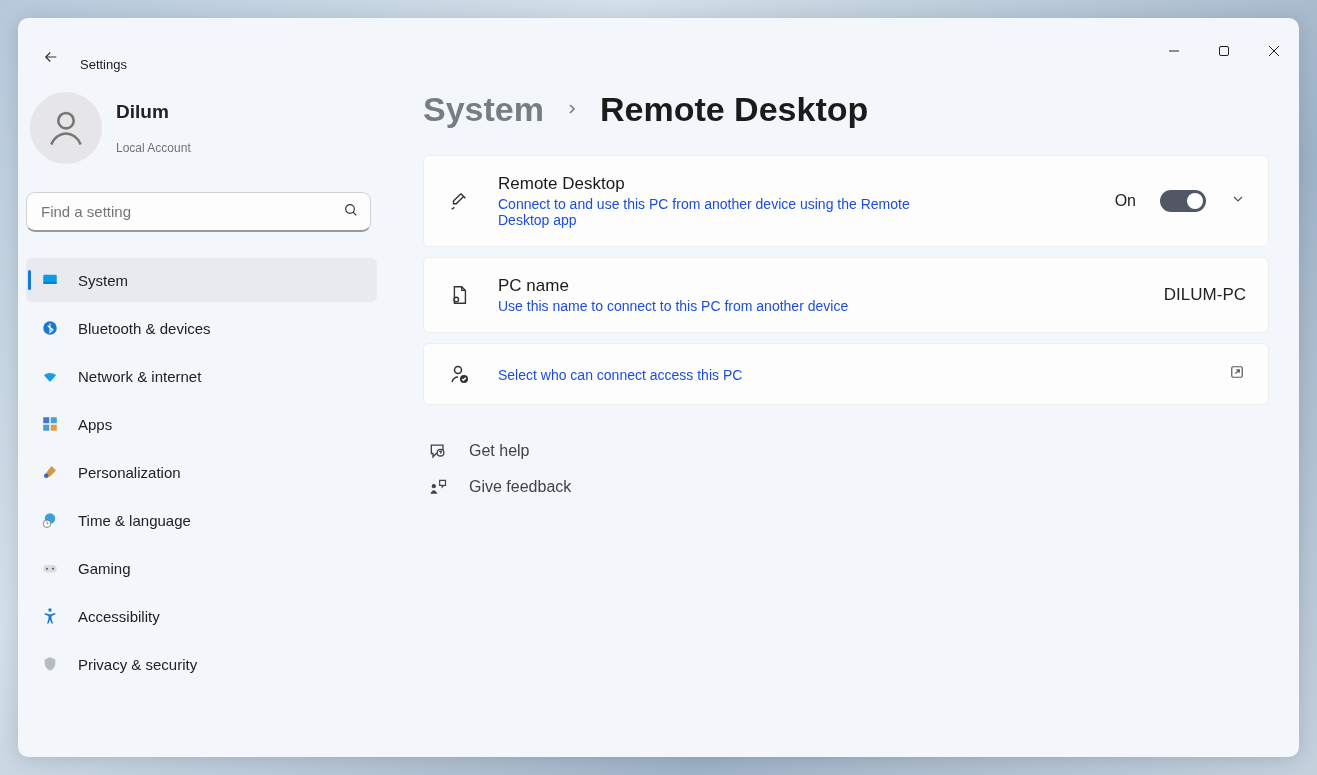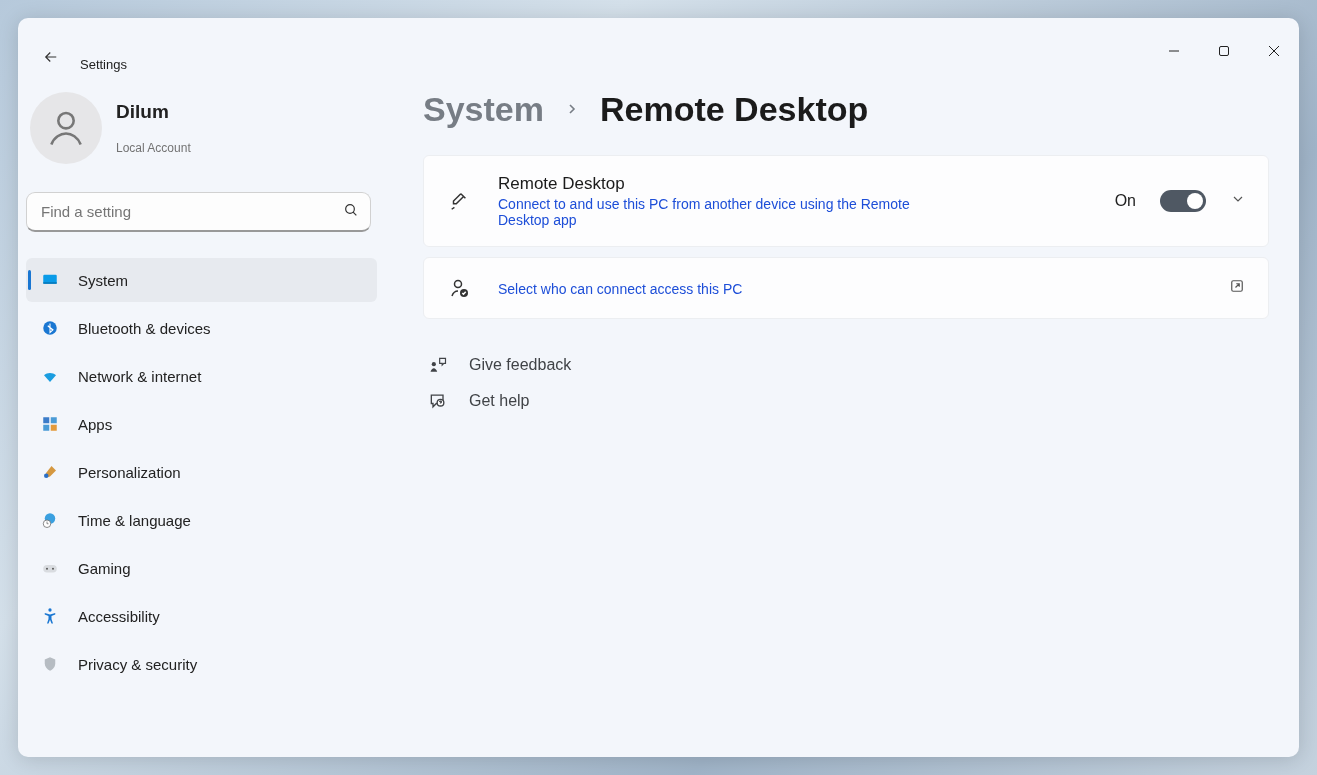--- a/index.html
+++ b/index.html
@@ -325,20 +325,36 @@
           <span>On</span>
           <div class="toggle"></div>
           <span class="chev">
             <svg width="16" height="16" viewBox="0 0 24 24" fill="none" stroke="currentColor" stroke-width="1.8">
                 <path d="M6 9l6 6 6-6"></path>
               </svg>
           </span>
         </div>
       </div>
 
+      <div class="card">
+        <div class="card-icon">
+          <svg width="22" height="22" viewBox="0 0 24 24" fill="none" stroke="currentColor" stroke-width="1.5">
+              <path d="M7 3h8l4 4v14H7z"></path>
+              <path d="M15 3v4h4"></path>
+              <circle cx="9" cy="17" r="2.5"></circle>
+            </svg>
+        </div>
+        <div class="card-body">
+          <div class="card-title">PC name</div>
+          <div class="card-sub" style="max-width:none">Use this name to connect to this PC from another device</div>
+        </div>
+        <div class="card-tail">
+          <span class="pc-name-value">DILUM-PC</span>
+        </div>
+      </div>
 
       <div class="card">
         <div class="card-icon">
           <svg width="24" height="24" viewBox="0 0 24 24" fill="none" stroke="currentColor" stroke-width="1.5">
               <circle cx="11" cy="8" r="3.5"></circle>
               <path d="M5 20c1-3 3.5-5 6-5"></path>
               <circle cx="17" cy="17" r="4" fill="currentColor" stroke="none"></circle>
               <path d="M15.3 17l1.2 1.2 2.2-2.4" stroke="#fff" stroke-width="1.6"></path>
             </svg>
         </div>
@@ -351,34 +367,34 @@
                 <rect x="5" y="5" width="14" height="14" rx="2"></rect>
                 <path d="M10 14l5-5M11 9h4v4"></path>
               </svg>
           </span>
         </div>
       </div>
 
       <div class="footer-links">
         <div class="footer-link">
           <span class="fl-icon">
+            <svg width="20" height="20" viewBox="0 0 24 24" fill="none" stroke="currentColor" stroke-width="1.6">
+                <path d="M4 5h14v10H10l-4 4v-4H4z"></path>
+                <circle cx="15" cy="14" r="4" fill="#fff" stroke="currentColor"></circle>
+                <path d="M13.8 13.2c.3-.8 1-1.2 1.6-1 .6.2.9.9.4 1.5-.4.5-.9.6-.9 1.3"></path>
+              </svg>
+          </span>
+          <span>Get help</span>
+        </div>
+        <div class="footer-link">
+          <span class="fl-icon">
             <svg width="20" height="20" viewBox="0 0 24 24" fill="currentColor">
                 <path d="M14 4h7v6h-2l-2 2v-2h-3z" fill="none" stroke="currentColor" stroke-width="1.4"></path>
                 <circle cx="7" cy="11" r="2.5"></circle>
                 <path d="M3 20c.8-2.5 2.5-4 4-4s3.2 1.5 4 4z"></path>
               </svg>
           </span>
           <span>Give feedback</span>
         </div>
-        <div class="footer-link">
-          <span class="fl-icon">
-            <svg width="20" height="20" viewBox="0 0 24 24" fill="none" stroke="currentColor" stroke-width="1.6">
-                <path d="M4 5h14v10H10l-4 4v-4H4z"></path>
-                <circle cx="15" cy="14" r="4" fill="#fff" stroke="currentColor"></circle>
-                <path d="M13.8 13.2c.3-.8 1-1.2 1.6-1 .6.2.9.9.4 1.5-.4.5-.9.6-.9 1.3"></path>
-              </svg>
-          </span>
-          <span>Get help</span>
-        </div>
       </div>
     </div>
   </div>
 </div>
 
 </body></html>

